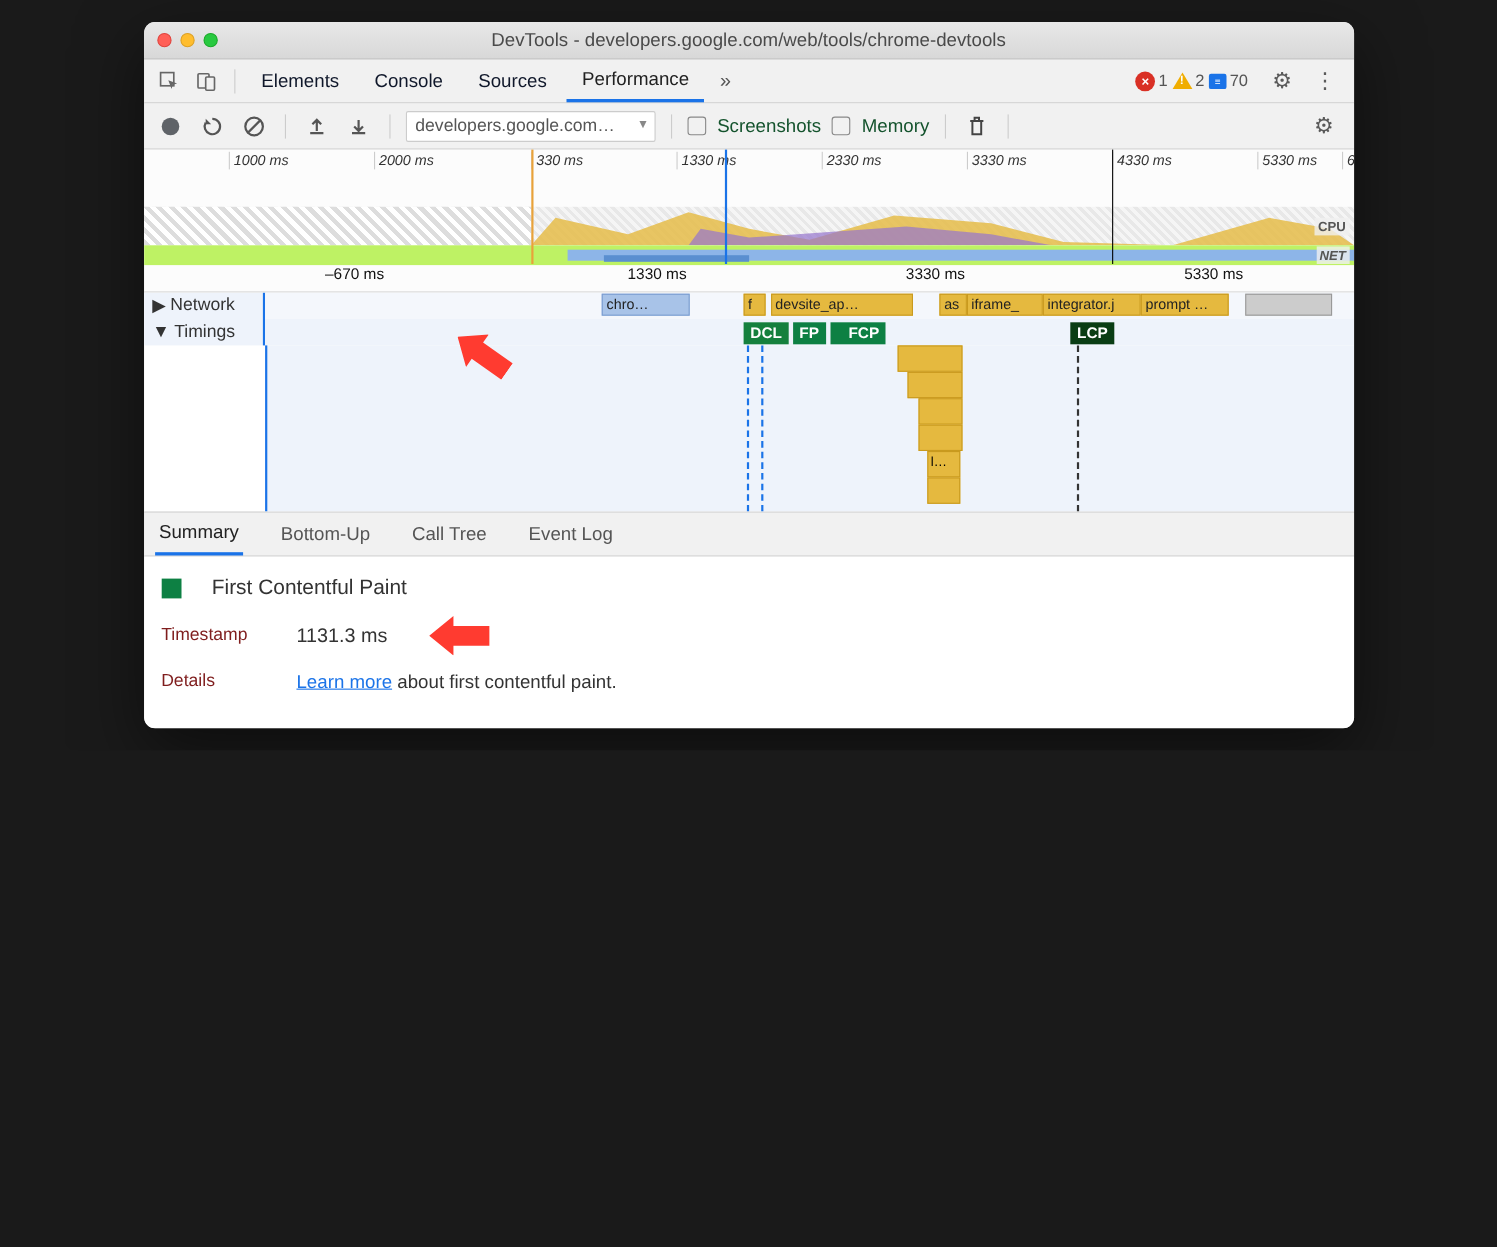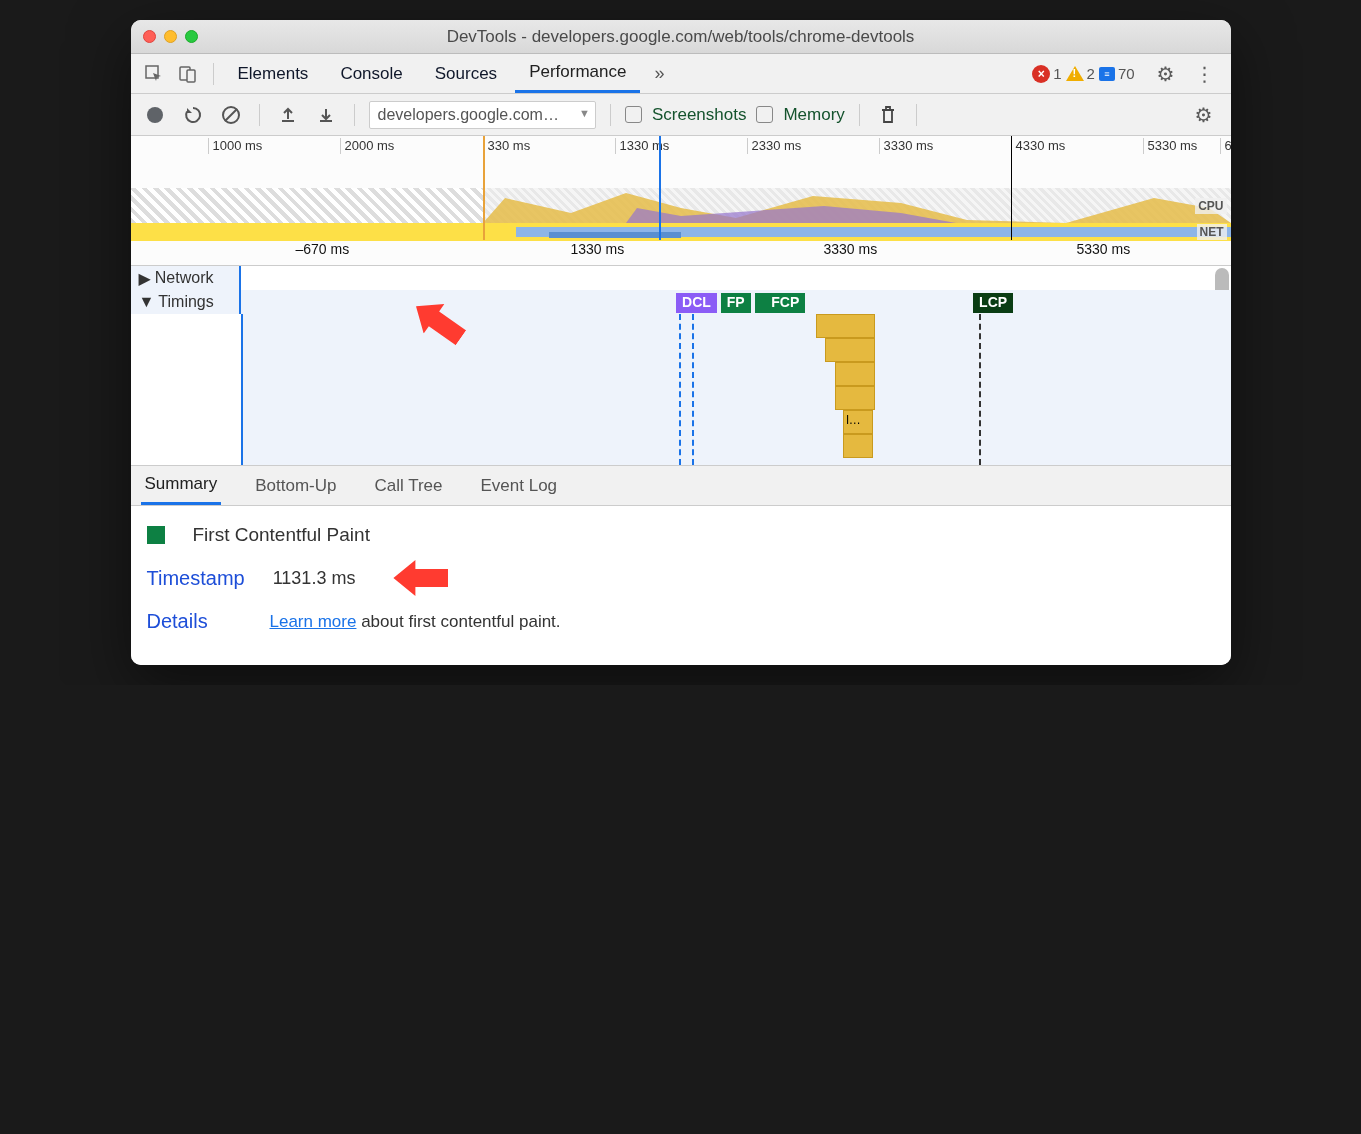--- a/index.html
+++ b/index.html
@@ -73,63 +73,63 @@
     .dropdown { border:1px solid #ccc; padding:4px 36px 4px 8px; border-radius:2px; background:#fff; cursor:pointer; position:relative; font-size:16px; }
     .dropdown::after { content:"▼"; position:absolute; right:5px; top:5px; font-size:11px; color:#888;}
     .checkbox { width:17px; height:17px; border:1.5px solid #888; border-radius:3px; cursor:pointer; }
     .chk-label { font-size:17px; color:#14532d; }
     .overview {
       background:#fcfcfc;
       border-bottom:1px solid #ccc;
       position:relative;
       height:130px;
     }
-    .ov-ruler { height:22px; display:flex; font-size:13px; color:#333; position:relative;}
+    .ov-ruler { height:22px; display:flex; font-size:13px; color:#333; position:relative;font-style:italic;}
     .ov-tick { position:absolute; border-left:1px solid #ccc; padding-left:4px; height:16px; top:2px;}
     .ov-lane-label { position:absolute; right:4px; font-size:12px; font-weight:bold; color:#555; background:rgba(240,240,240,0.8); padding:1px 3px;}
     .ov-fps { position:absolute; top:22px; height:30px; left:0; right:0; }
     .fps-bar { position:absolute; background:#b4e7b4; border-top:2px solid #6abe6a;}
     .ov-cpu { position:absolute; top:52px; height:35px; left:0; right:0; background: repeating-linear-gradient(45deg, #e8e8e8 0, #e8e8e8 3px, #f5f5f5 3px, #f5f5f5 6px);}
-    .ov-net { position:absolute; top:87px; height:18px; left:0; right:0; background:#fde047;}
+    .ov-net { position:absolute; top:87px; height:18px; left:0; right:0; background:#bef264;font-style:italic;}
     .net-bar { position:absolute; background:#8db5e8; height:10px; top:4px;}
     .ov-range { position:absolute; top:105px; height:22px; left:0; right:0; display:flex; font-size:14px; color:#111;}
     .hstripe { position:absolute; background:repeating-linear-gradient(45deg,#ddd 0,#ddd 4px,#fff 4px,#fff 8px); height:100%;}
     .flame-area {
       background:#fff;
       height:200px;
       border-bottom:1px solid #ccc;
       position:relative;
       overflow:hidden;
     }
     .track-header { width:110px; background:#eef3fb; border-right:2px solid #1a73e8; font-size:16px; padding:5px 8px; color:#333; display:flex; align-items:center; gap:4px;}
     .track-row { display:flex; height:24px; }
     .track-content { flex:1; position:relative; background:#eef3fb;}
     .net-block { position:absolute; background:#e5b93f; border:1px solid #c99a1e; font-size:13px; color:#222; padding:1px 3px; overflow:hidden; white-space:nowrap; height:20px; top:1px;}
     .net-block.blue { background:#a8c3e8; border-color:#7a9dd0;}
     .timing-badge { position:absolute; top:3px; height:20px; padding:1px 6px; font-size:14px; font-weight:600; color:#fff;}
-    .timing-badge.dcl { background:#8b5cf6; }
+    .timing-badge.dcl { background:#15803d; }
     .timing-badge.fp { background:#0d8043; }
     .timing-badge.fcp { background:#0d8043;padding-left:16px; }
     .timing-badge.lcp { background:#0a3d14; }
     .timings-body { position:absolute; top:48px; left:110px; right:0; bottom:0; background:#eef3fb; border-left:2px solid #1a73e8;}
     .dashed-line { position:absolute; top:0; bottom:0; border-left:2px dashed #1a73e8; }
     .long-task { position:absolute; background:#e5b93f; border:1px solid #c99a1e; }
     .arrow-shape { width:55px; height:36px; background:#ff3b30; clip-path: polygon(0 50%, 40% 0, 40% 25%, 100% 25%, 100% 75%, 40% 75%, 40% 100%);}
     .details-tabs {
       height:40px; background:#f1f1f1; border-bottom:1px solid #ccc;
       display:flex; align-items:center; padding:0 10px; gap:30px; font-size:17px; color:#555;
     }
     .dtab { padding:8px 4px; cursor:pointer;}
     .dtab.active { color:#212121; border-bottom:3px solid #1a73e8;}
     .summary-panel {
       background:#fff; padding:18px 16px; font-size:17px; color:#333; min-height:150px;
       position:relative;
     }
     .sum-row { display:flex; align-items:center; gap:28px; margin-bottom:14px;}
-    .sum-label { color:#1d4ed8; font-size:20px; min-width:95px;}
+    .sum-label { color:#7f1d1d; font-size:16px; min-width:95px;}
     .color-sq { width:18px; height:18px; background:#0d8043; }
     .link { color:#1a73e8; text-decoration:underline; cursor:pointer;}
     .footer-gray { background:#eaeaea; padding:14px 16px; font-size:17px; color:#333; border-top:1px solid #ccc; height:200px; position:relative;}
     .footer-bottom { position:absolute; bottom:12px; left:16px;}
     .scrollbar-thumb { position:absolute; right:2px; width:14px; height:35px; background:#bbb; border-radius:7px;}
   </style>
 </head>
 <body>
 
 <div class="window">
@@ -263,20 +263,30 @@
   </div>
 
   <div class="flame-area">
     <div class="scrollbar-thumb" style="top:2px;"></div>
     <div class="scrollbar-thumb" style="top:90px;"></div>
     <div class="track-row">
       <div class="track-header">
         <span>▶</span>
         <span>Network</span>
       </div>
+      <div class="track-content" style="background:#f4f7fc;">
+        <div class="net-block blue" style="left:31%;width:8%;">chro…</div>
+        <div class="net-block" style="left:44%;width:2%;">f</div>
+        <div class="net-block" style="left:46.5%;width:13%;">devsite_ap…</div>
+        <div class="net-block" style="left:62%;width:2.5%;">as</div>
+        <div class="net-block" style="left:64.5%;width:7%;">iframe_</div>
+        <div class="net-block" style="left:71.5%;width:9%;">integrator.j</div>
+        <div class="net-block" style="left:80.5%;width:8%;">prompt …</div>
+        <div class="net-block" style="left:90%;width:8%;background:#ccc;border-color:#999;"></div>
+      </div>
     </div>
     <div class="track-row">
       <div class="track-header">
         <span>▼</span>
         <span>Timings</span>
       </div>
       <div class="track-content">
         <div class="timing-badge dcl" style="left:44%;">DCL</div>
         <div class="timing-badge fp" style="left:48.5%;">FP</div>
         <div class="timing-badge fcp" style="left:52%;">FCP</div>

